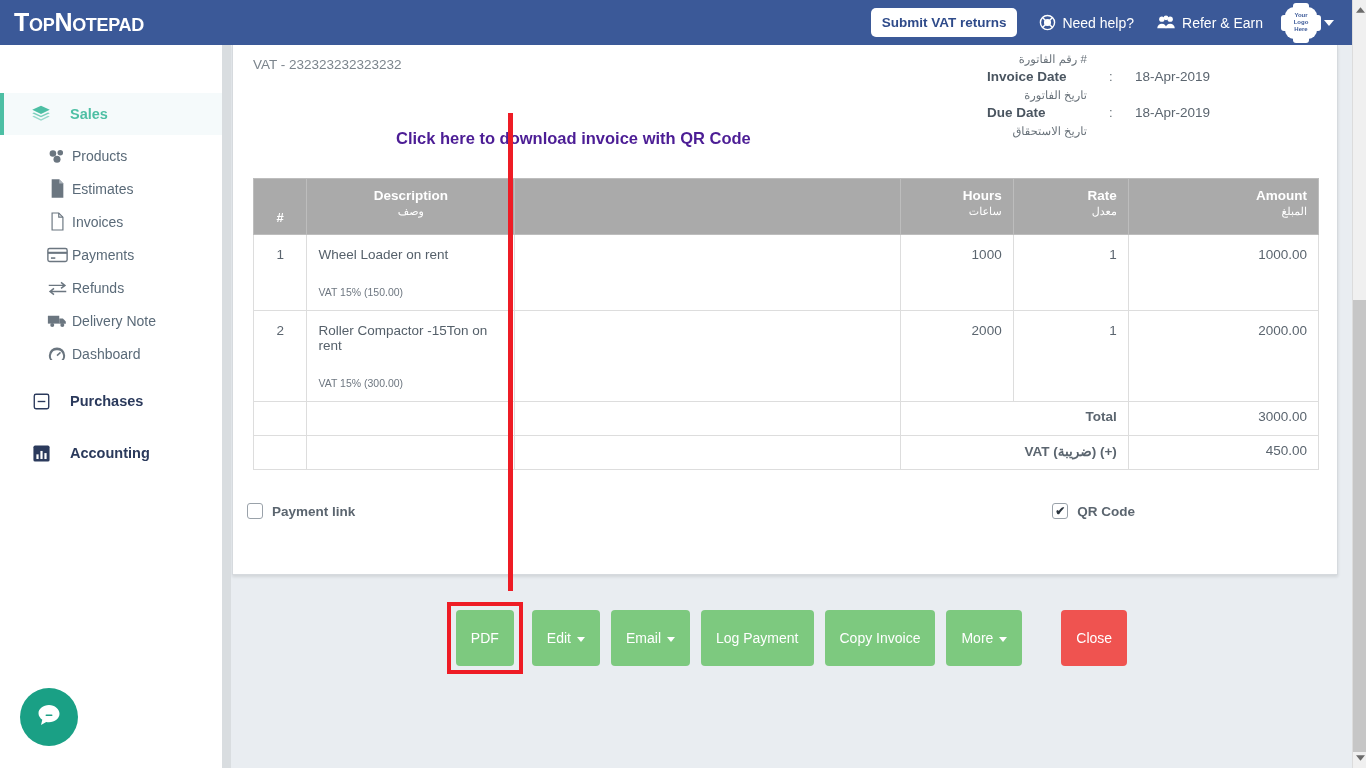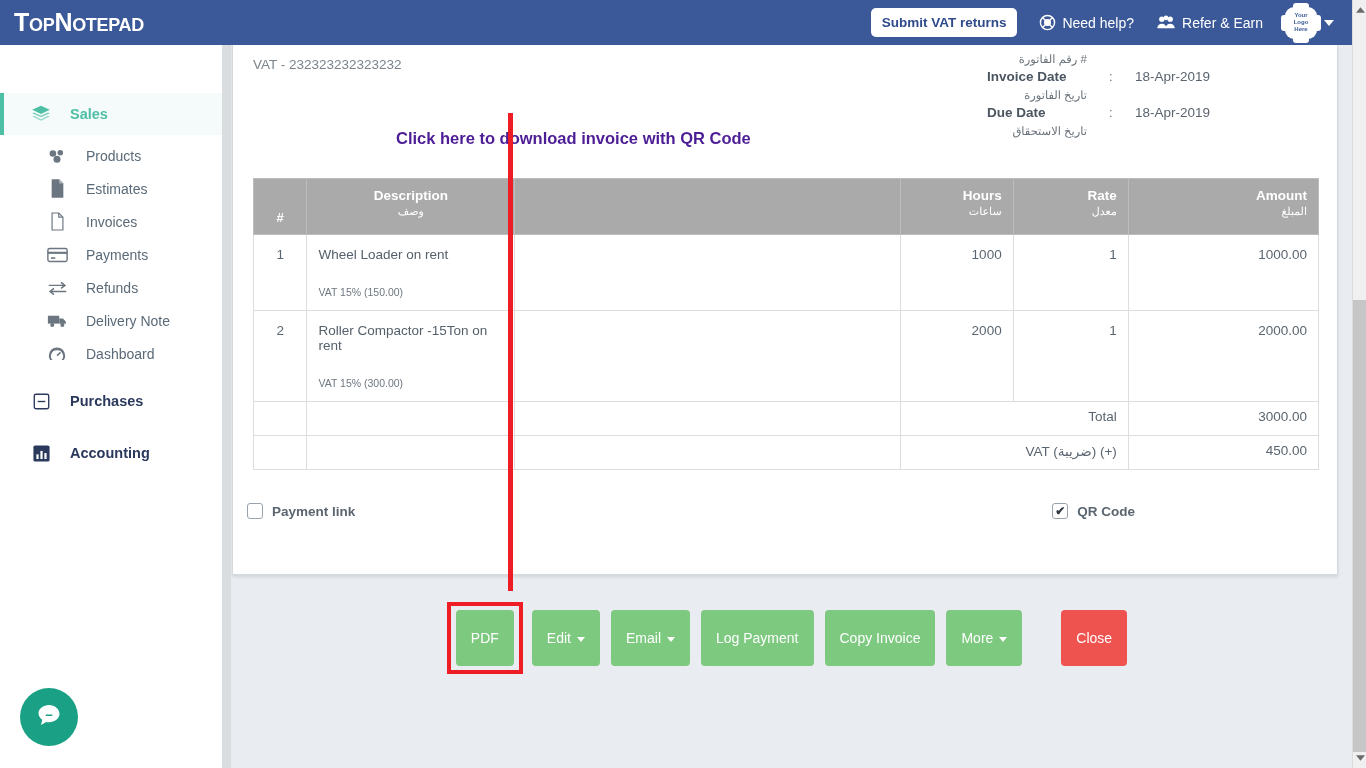--- a/index.html
+++ b/index.html
@@ -108,21 +108,21 @@
   .nav-group-head.plain { color: #2b3a5c; }
   .nav-ico {
     width: 22px; display: flex;
     align-items: center; justify-content: center;
     flex-shrink: 0;
   }
   .nav-item {
     display: flex; align-items: center;
     height: 33px;
     padding-left: 46px;
-    gap: 18px;
+    gap: 4px;
     cursor: pointer;
     color: #5a6a78;
     font-size: 14px;
   }
   .sub-list { padding-top: 4px; }
   .gap-sm { height: 10px; }
 
   
   .main {
     position: absolute;
@@ -241,21 +241,21 @@
   .desc-vat {
     margin-top: 24px;
     font-size: 10.5px;
     color: #6e7781;
   }
   .tot-row td {
     height: 34px !important;
     padding: 7px 11px !important;
     font-size: 13.5px;
   }
-  .tot-lbl { text-align: right; font-weight: normal; color: #5b656f; }
+  .tot-lbl { text-align: right; font-weight: bold; color: #5b656f; }
   .tot-val { text-align: right; color: #5b656f; }
   .tot-net td { background: #d8d8d8; font-weight: bold; color: #4a5560; }
   .tot-net .cur { font-weight: bold; color: #4a5560; }
   .split-cur { display: flex; justify-content: space-between; }
 
   
   .opts-row {
     position: absolute;
     top: 458px; left: 4px;
     width: 1066px;

